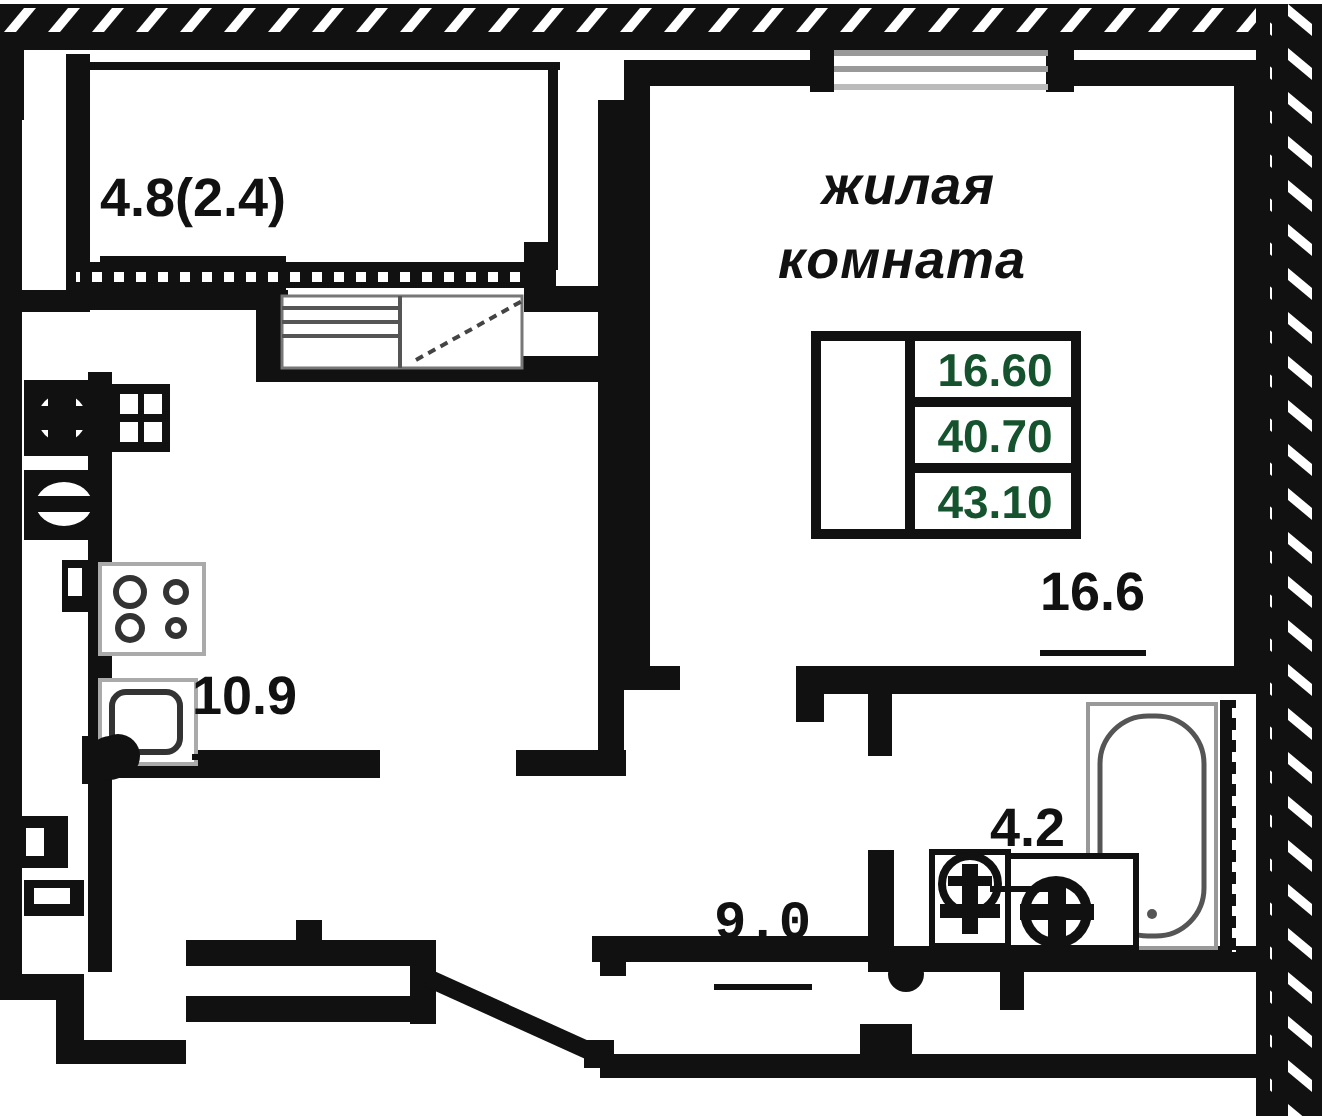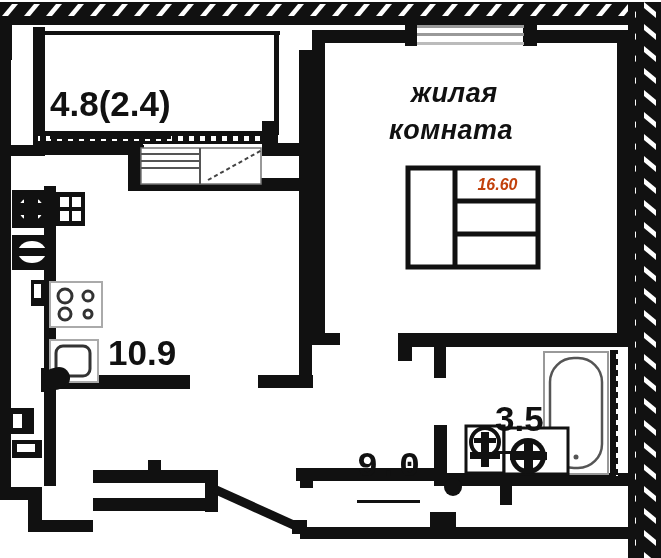--- a/index.html
+++ b/index.html
@@ -18,31 +18,30 @@
     user-select:none;
   }
   .room-name{
     font-style:italic;
     font-weight:700;
     font-size:27px;
     letter-spacing:0.5px;
   }
   .area{
     font-weight:700;
-    font-size:35px;
+    font-size:27px;
     border-bottom:3px solid #111111;
     padding-bottom:15px;
     line-height:1.0;
   }
   .tbl-cell{
     position:absolute;
-    font-style:italic;
     font-weight:700;
-    font-size:16px;
-    color:#c2410c;
+    font-size:23px;
+    color:#14532d;
     display:flex;
     align-items:center;
     justify-content:center;
   }
 </style>
 </head>
 <body>
 
 <div id="plan">
 
@@ -230,26 +229,29 @@
       <circle cx="55" cy="379" r="11"></circle>
     </g>
   </svg>
 
   <div class="lbl area" style="left:50px;top:86px;">4.8(2.4)</div>
 
   <div class="lbl room-name" style="left:389px;top:115px;">комната</div>
 
   <div class="lbl room-name" style="left:411px;top:78px;">жилая</div>
 
-
-
-  <div class="lbl area" style="left:108px;top:335px;">10.9</div>
+  <div class="lbl area" style="left:520px;top:283px;">16.6</div>
+
+
+  <div class="lbl area" style="left:96px;top:335px;">10.9</div>
 
   <div class="lbl area" style="left:357px;top:450px;font-family:Liberation Mono, monospace;">9.0</div>
 
-  <div class="lbl area" style="left:495px;top:401px;">3.5</div>
+  <div class="lbl area" style="left:495px;top:401px;">4.2</div>
 
 
   <div class="tbl-cell" style="left:457px;top:169px;width:81px;height:32px;">16.60</div>
 
-
+  <div class="tbl-cell" style="left:457px;top:202px;width:81px;height:32px;">40.70</div>
+
+  <div class="tbl-cell" style="left:457px;top:235px;width:81px;height:32px;">43.10</div>
 
 </div>
 
 </body></html>

